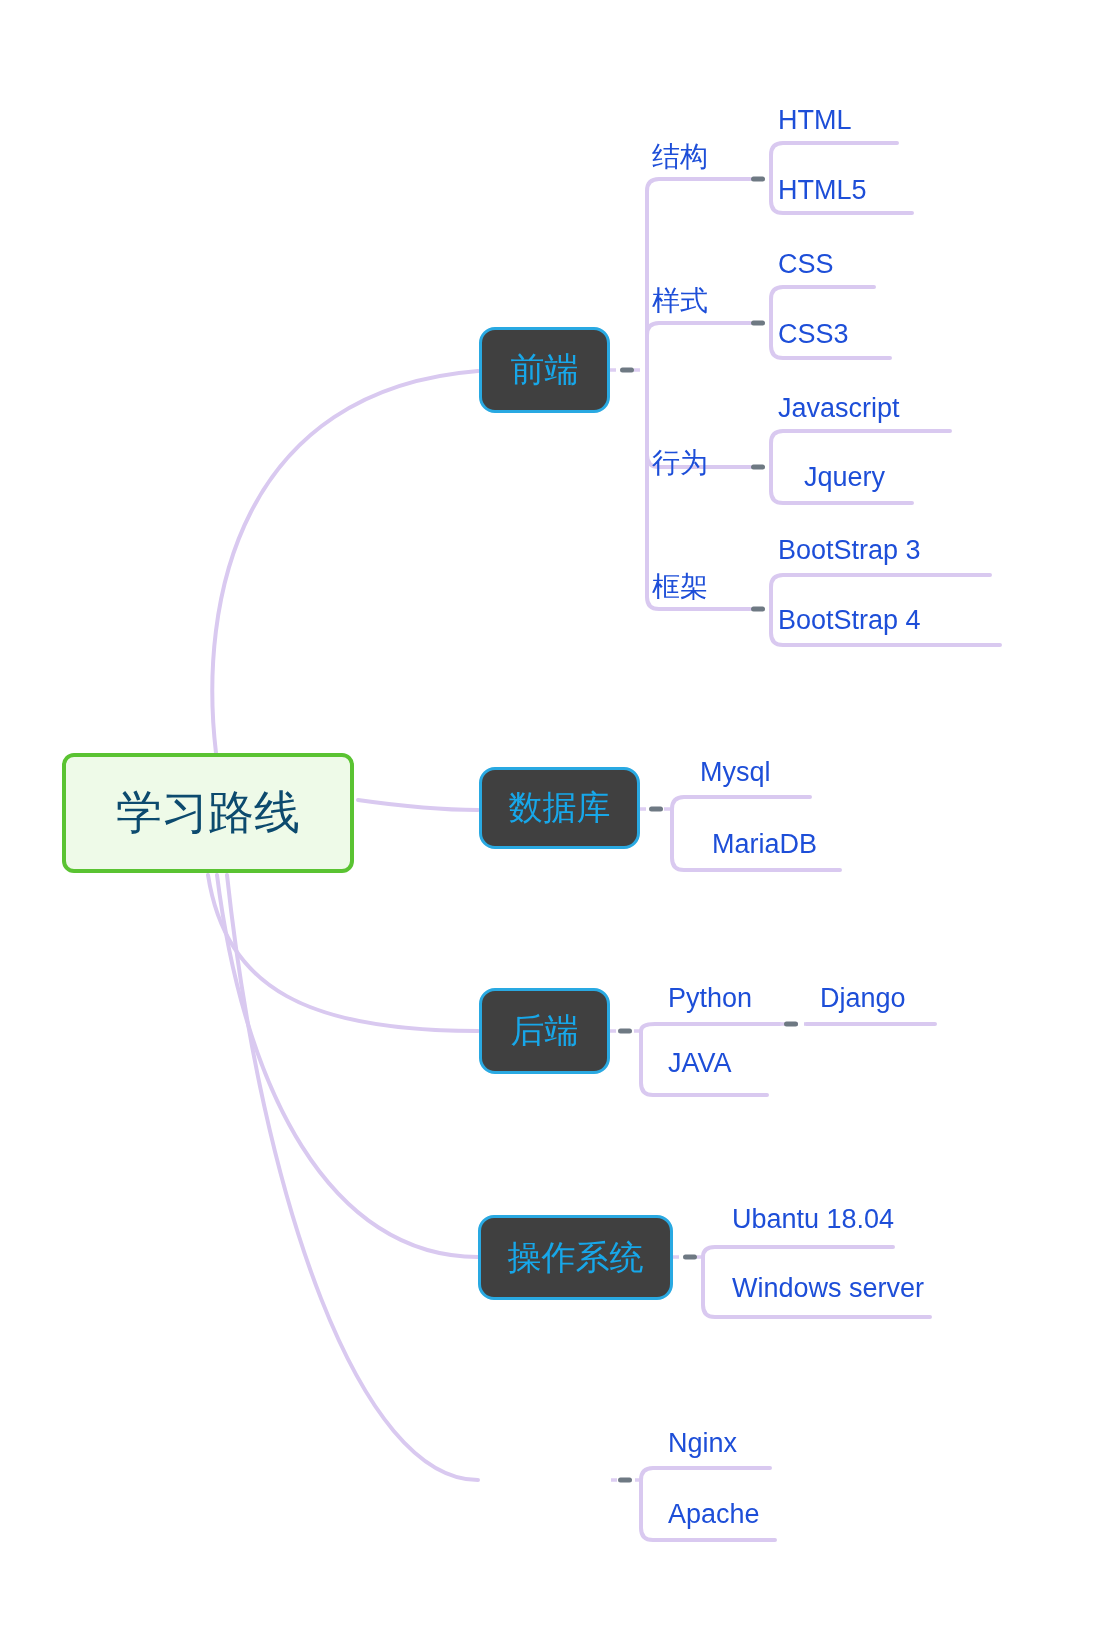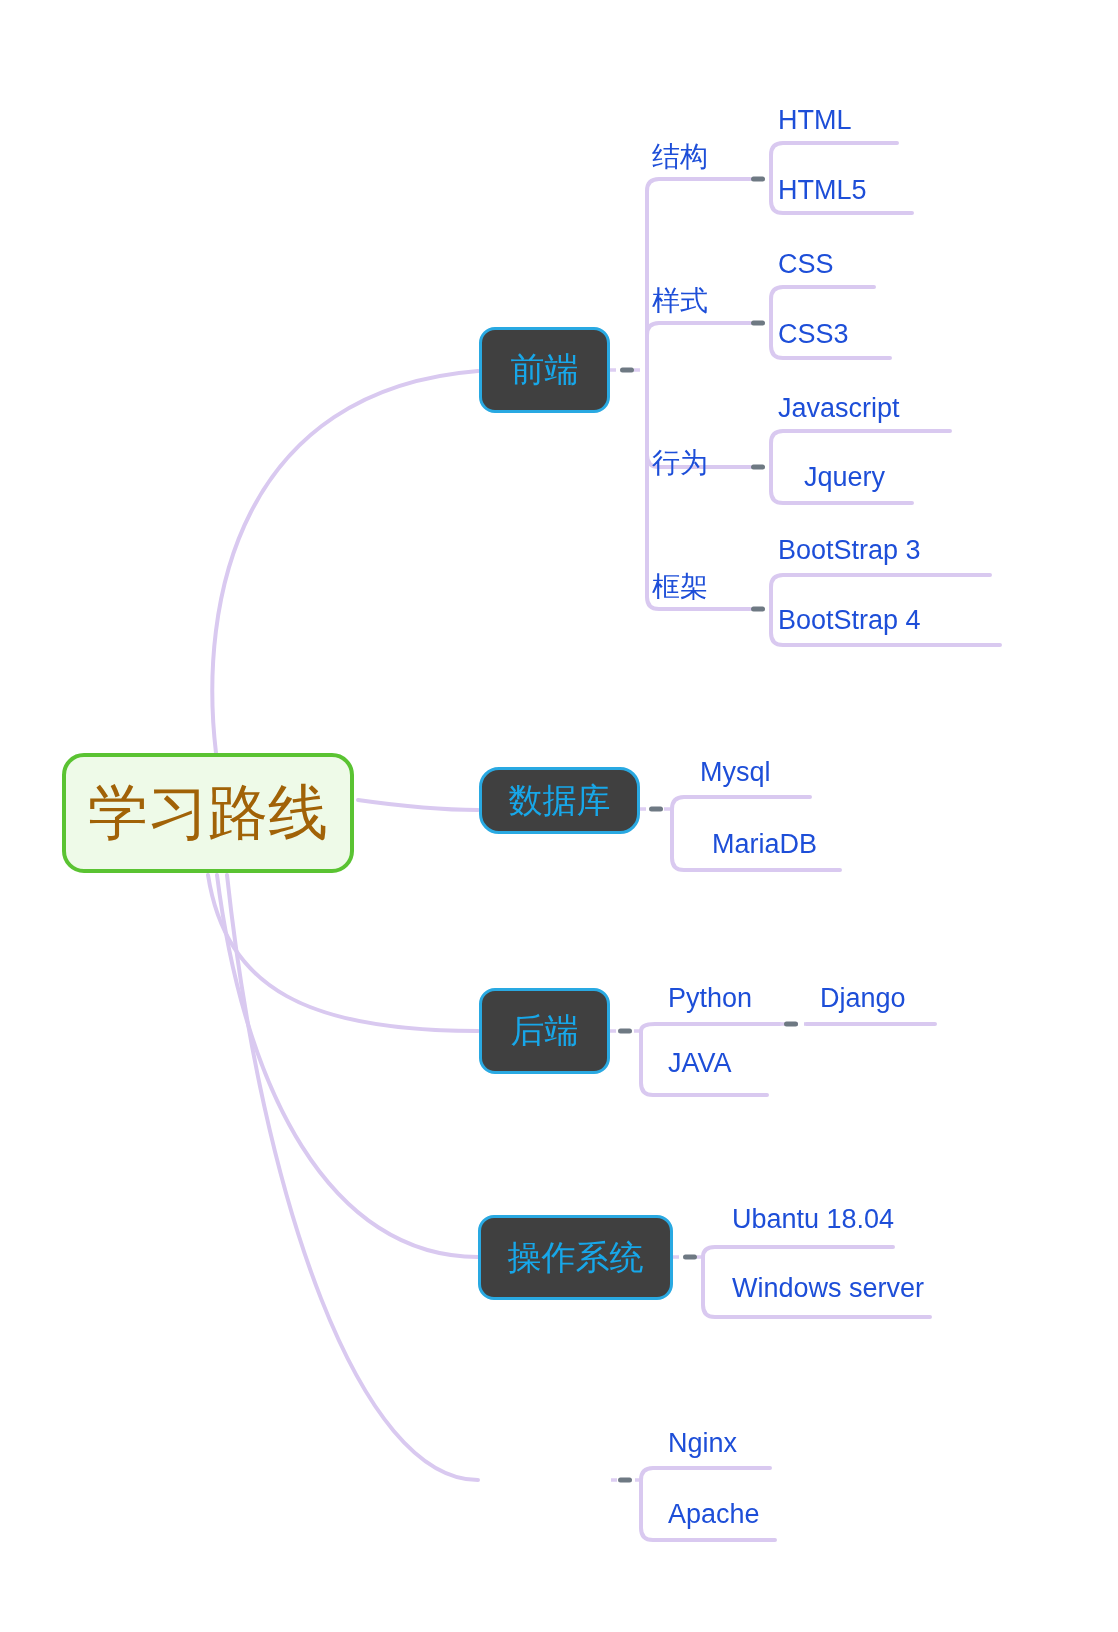--- a/index.html
+++ b/index.html
@@ -14,22 +14,22 @@
   .conn{fill:none;stroke:#d9c9f0;stroke-width:4;stroke-linecap:round;}
   .conn-dashed{fill:none;stroke:#ddcef2;stroke-width:3.5;stroke-dasharray:6 6;stroke-linecap:butt;}
   .handle{fill:#6e7983;}
   .node-box{
     position:absolute;
     display:flex;align-items:center;justify-content:center;
     box-sizing:border-box;white-space:nowrap;
     cursor:default;
   }
   .root-node{
-    border:4px solid #5ac332;background:#eefae8;color:#a16207;
-    border-radius:22px;font-size:60px;
+    border:4px solid #5ac332;background:#eefae8;color:#0c4a6e;
+    border-radius:12px;font-size:46px;
   }
   .branch-node{
     border:3px solid #29a9e2;background:#404040;color:#17a7e9;
     border-radius:16px;font-size:34px;
   }
   .lbl{
     position:absolute;color:#1d4ed8;line-height:1;white-space:nowrap;
   }
   .lbl-zh{font-size:28px;}
   .lbl-en{font-size:27px;}
@@ -92,21 +92,21 @@
     <rect class="handle" x="649" y="806.5" width="14" height="5" rx="2.5"></rect>
     <rect class="handle" x="618" y="1028.5" width="14" height="5" rx="2.5"></rect>
     <rect class="handle" x="784" y="1021.5" width="14" height="5" rx="2.5"></rect>
     <rect class="handle" x="683" y="1254.5" width="14" height="5" rx="2.5"></rect>
     <rect class="handle" x="618" y="1477.5" width="14" height="5" rx="2.5"></rect>
   </svg>
 
   <div class="node-box root-node" style="left:62px;top:753px;width:292px;height:120px;">学习路线</div>
 
   <div class="node-box branch-node" style="left:479px;top:327px;width:131px;height:86px;">前端</div>
-  <div class="node-box branch-node" style="left:479px;top:767px;width:161px;height:67px;border-radius:20px;">数据库</div>
+  <div class="node-box branch-node" style="left:479px;top:767px;width:161px;height:82px;">数据库</div>
   <div class="node-box branch-node" style="left:479px;top:988px;width:131px;height:86px;">后端</div>
   <div class="node-box branch-node" style="left:478px;top:1215px;width:195px;height:85px;">操作系统</div>
 
   <span class="lbl lbl-zh" style="left:652px;top:143px;">结构</span>
   <span class="lbl lbl-en" style="left:778px;top:107px;">HTML</span>
   <span class="lbl lbl-en" style="left:778px;top:177px;">HTML5</span>
 
   <span class="lbl lbl-zh" style="left:652px;top:287px;">样式</span>
   <span class="lbl lbl-en" style="left:778px;top:251px;">CSS</span>
   <span class="lbl lbl-en" style="left:778px;top:321px;">CSS3</span>

